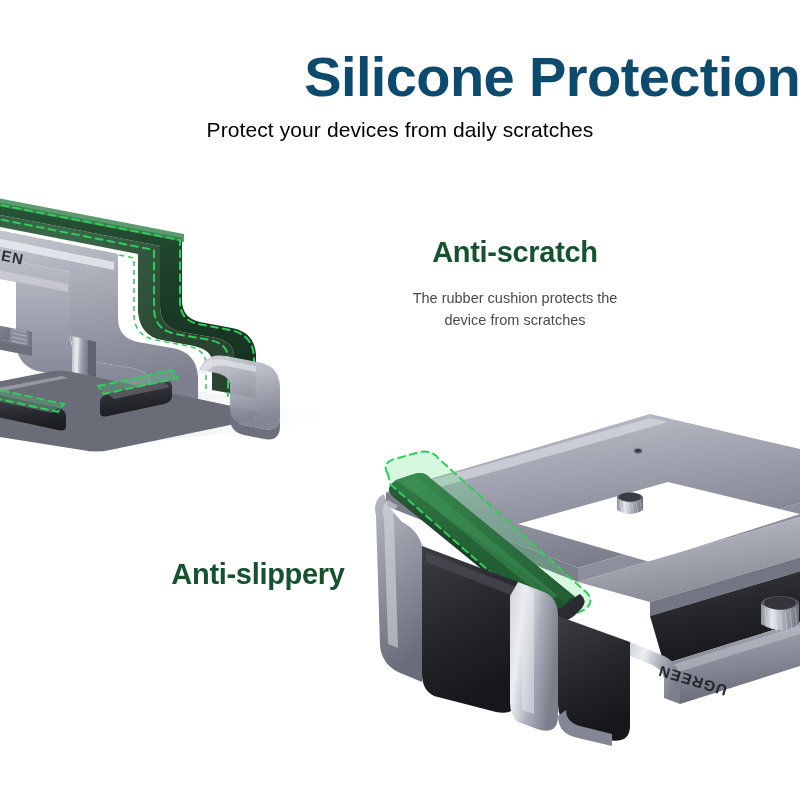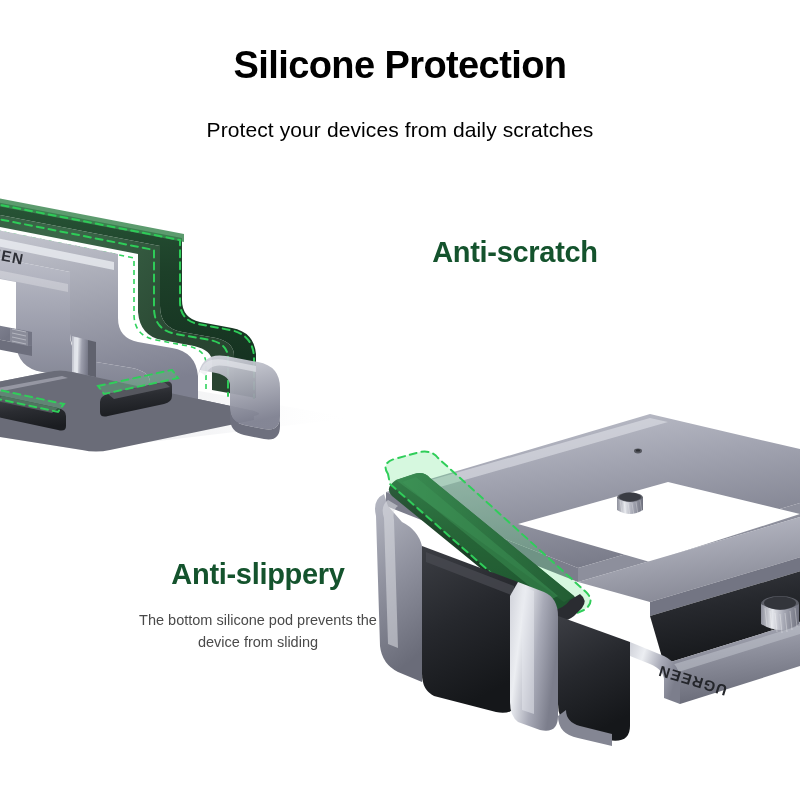--- a/index.html
+++ b/index.html
@@ -3,22 +3,22 @@
 <meta charset="utf-8">
 <style>
   * { margin:0; padding:0; box-sizing:border-box; }
   html,body { width:800px; height:800px; background:#ffffff; overflow:hidden; }
   body { font-family:"Liberation Sans", sans-serif; position:relative; }
 
   .stage { position:absolute; inset:0; background:#ffffff; }
 
   
   .hero-title{
-    position:absolute; left:0; top:44px; width:800px; text-align:center;
-    font-size:38px; font-weight:700; color:#000000; letter-spacing:-0.6px;
+    position:absolute; left:0; top:44px; width:800px; text-align:right;
+    font-size:56px; font-weight:700; color:#0c4a6e; letter-spacing:-0.6px;
   }
   .hero-sub{
     position:absolute; left:0; top:118px; width:800px; text-align:center;
     font-size:21px; font-weight:400; color:#000000; letter-spacing:0.1px;
   }
 
   .feat{ position:absolute; }
   .feat-title{ font-size:29px; font-weight:700; color:#14532d; letter-spacing:-0.3px; }
   .feat-desc{ font-size:14.5px; font-weight:400; color:#4a4a4a; line-height:1.55; margin-top:18px; }
 
@@ -282,20 +282,20 @@
       <ellipse cx="436" cy="125.6" rx="2" ry="1" fill="#3a3c42"></ellipse>
 
       <g transform="translate(360,290) rotate(180)">
         <text x="0" y="0" transform="rotate(17 0 0)" font-family="Liberation Sans, sans-serif" font-size="15" font-weight="700" fill="#23252a" letter-spacing="1.2">UGREEN</text>
       </g>
     </svg>
   </div>
 
   <div class="feat" id="feat-scratch">
     <div class="feat-title">Anti-scratch</div>
+    <div class="feat-desc">The rubber cushion protects the device from scratches</div>
   </div>
 
   <div class="feat" id="feat-slip">
     <div class="feat-title">Anti-slippery</div>
-    <div class="feat-desc">The bottom silicone pod prevents the device from sliding</div>
   </div>
 
 </div>
 
 </body></html>

